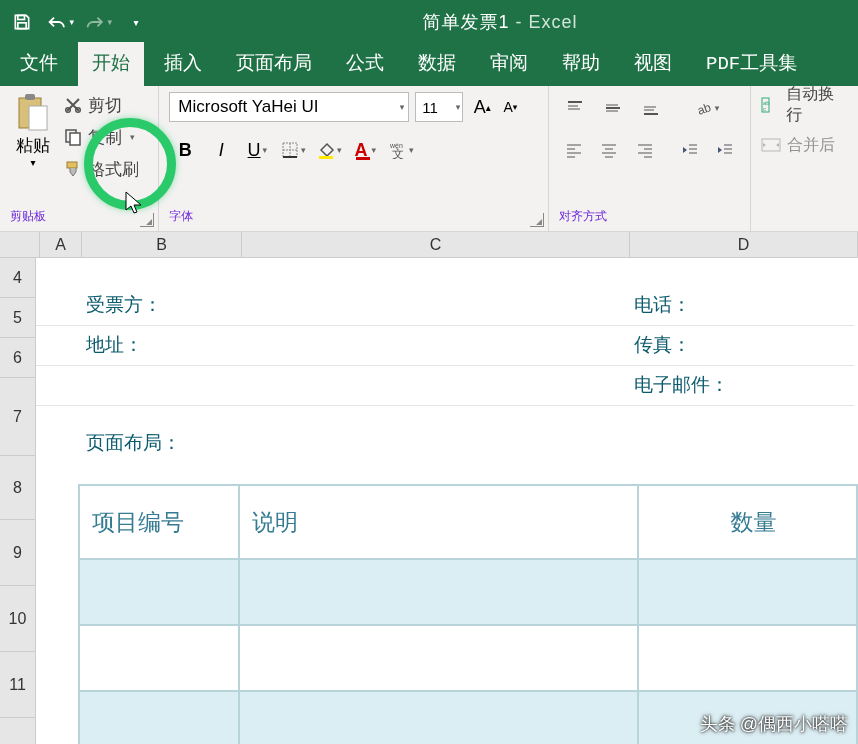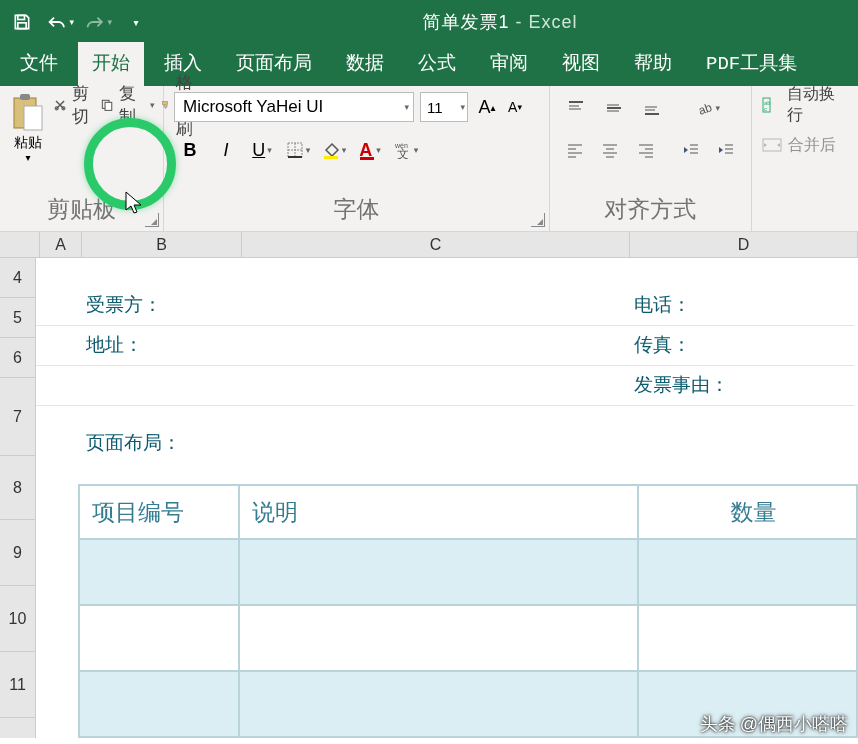--- a/index.html
+++ b/index.html
@@ -58,39 +58,39 @@
   .group {
     border-right: 1px solid #d6d6d6;
     height: 100%;
     display: flex;
     flex-direction: column;
     justify-content: space-between;
     padding: 6px 10px 2px;
     position: relative;
   }
   .group-label {
-    font-size: 23px;
-    color: #737373;
-    text-align: center;
+    font-size: 12px;
+    color: #6d28d9;
+    text-align: left;
     padding-bottom: 4px;
   }
   .group-content { display: flex; gap: 8px; }
   .clipboard { width: 164px; }
   .clipboard .group-content { align-items: flex-start; }
   .paste-big {
     display: flex; flex-direction: column; align-items: center;
     width: 46px;
   }
   .paste-big .icon {
     width: 36px; height: 40px;
     margin-bottom: 2px;
   }
-  .paste-big .lbl { font-size: 14px; }
+  .paste-big .lbl { font-size: 17px; }
   .paste-big .drop { font-size: 10px; }
-  .mini-col { display: flex; flex-direction: row; gap: 6px; font-size: 17px; color: #444; }
+  .mini-col { display: flex; flex-direction: column; gap: 6px; font-size: 17px; color: #444; }
   .mini-btn { display: flex; align-items: center; gap: 6px; height: 26px; }
   .mini-btn svg { width: 18px; height: 18px; }
 
   .font-group { width: 402px; gap: 12px; }
   .font-row1 { display: flex; gap: 6px; align-items: center; }
   .font-name {
     background: #fff; border: 1px solid #bcbcbc;
     width: 240px; height: 30px; font-size: 17px;
     display: flex; align-items: center; justify-content: space-between;
     padding: 0 4px 0 8px;
@@ -152,21 +152,21 @@
   
   .grid { display:flex; }
   .row-headers { width: 40px; background:#e6e6e6; border-right:1px solid #ccc; }
   .rh { height: 40px; border-bottom:1px solid #ccc; display:flex; align-items:center; justify-content:center; font-size:16px; color:#333; }
   .cells { flex:1; position:relative;margin-top:28px; }
 
   .row { display:flex; height:40px; }
   .cell { border-bottom:1px solid #e4e4e4; padding:6px 8px; font-size:19px; color:#0b5a6e; }
 
   .table-area { }
-  .thead { display:flex; height:56px; }
+  .thead { display:flex; height:76px; }
   .th { background:#fff; border:2px solid #b9d3da; border-right:none; display:flex; align-items:center; padding-left:12px; font-size:23px; color:#357c93; }
   .th:last-child { border-right:2px solid #b9d3da; }
   .tr { display:flex; height:66px; }
   .td { border:2px solid #b9d3da; border-top:none; border-right:none; }
   .td:last-child { border-right:2px solid #b9d3da; }
   .tr.shaded .td { background:#dbeef3; }
 
   .watermark {
     position:absolute; right:10px; bottom:8px;
     color:#fff; font-size:18px;
@@ -205,25 +205,25 @@
     <span class="dim"> - </span>
     <span class="dim">Excel</span>
   </div>
 </div>
 
 <div class="ribbon-tabs">
   <div class="tab">文件</div>
   <div class="tab active">开始</div>
   <div class="tab">插入</div>
   <div class="tab">页面布局</div>
+  <div class="tab">公式</div>
   <div class="tab">数据</div>
-  <div class="tab">公式</div>
   <div class="tab">审阅</div>
+  <div class="tab">帮助</div>
   <div class="tab">视图</div>
-  <div class="tab">帮助</div>
   <div class="tab">PDF工具集</div>
 </div>
 
 <div class="ribbon">
 
   <div class="group clipboard">
     <div class="group-content">
       <div class="paste-big">
         <svg class="icon" viewBox="0 0 36 40">
             <rect x="4" y="6" width="22" height="30" fill="#d9c07a" stroke="#9b7e30"></rect>
@@ -455,21 +455,21 @@
     <div class="row">
       <div class="cell" style="width:42px"></div>
       <div class="cell" style="width:160px">地址：</div>
       <div class="cell" style="width:388px"></div>
       <div class="cell" style="width:228px">传真：</div>
     </div>
     <div class="row">
       <div class="cell" style="width:42px"></div>
       <div class="cell" style="width:160px"></div>
       <div class="cell" style="width:388px"></div>
-      <div class="cell" style="width:228px">发票事由：</div>
+      <div class="cell" style="width:228px">电子邮件：</div>
     </div>
     <div class="row" style="height:78px">
       <div class="cell" style="width:42px;border-bottom:none"></div>
       <div class="cell" style="width:776px;border-bottom:none;padding-top:24px">页面布局：</div>
     </div>
 
     <div class="table-area" style="margin-left:42px;width:780px">
       <div class="thead">
         <div class="th" style="width:160px">项目编号</div>
         <div class="th" style="width:399px">说明</div>

